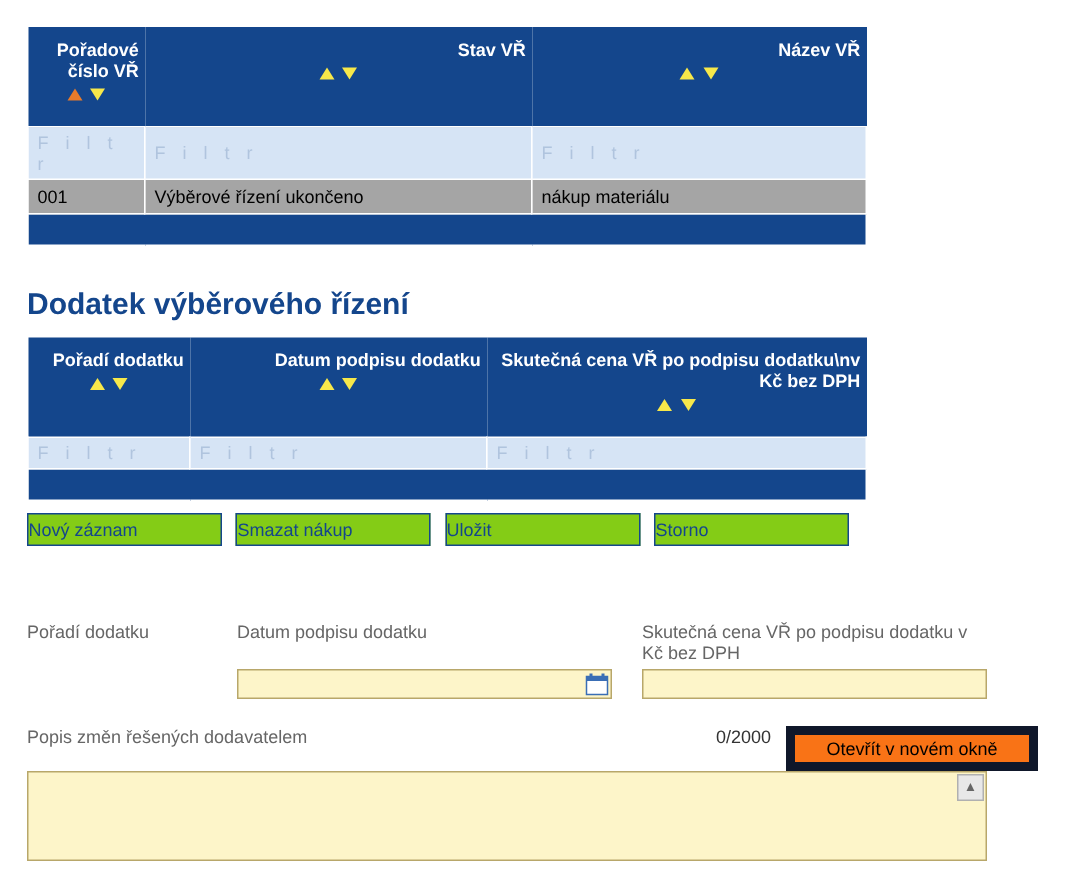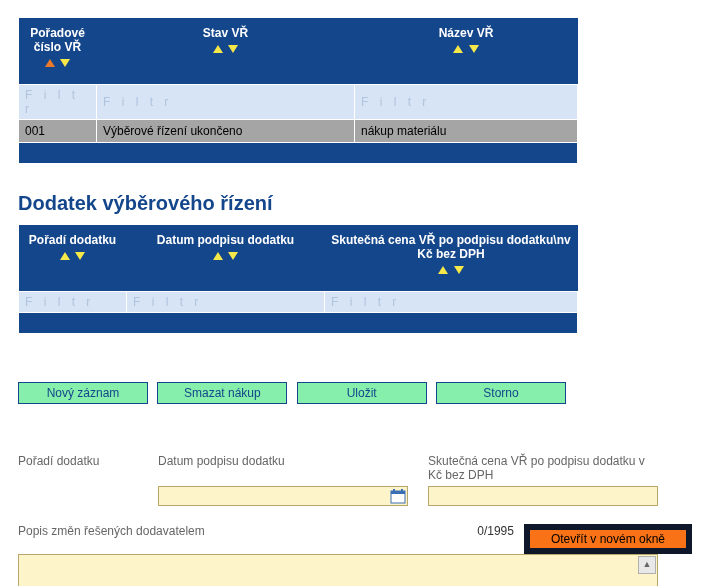--- a/index.html
+++ b/index.html
@@ -13,21 +13,21 @@
     box-sizing: border-box;
   }
   .table {
     width: 560px;
     border-collapse: collapse;
   }
   .table th {
     background: #14468C;
     color: #fff;
     font-weight: bold;
-    text-align: center;
+    text-align: right;
     padding: 8px 4px;
     font-size: 12px;
     vertical-align: top;
   }
   .sort-row {
     text-align: center;
     padding: 2px 0 6px 0;
   }
   .arrow-up {
     display: inline-block;
@@ -74,29 +74,27 @@
     font-weight: bold;
     font-size: 20px;
     margin: 28px 0 10px 0;
   }
   .btn-row {
     margin-top: 8px;
   }
   .btn {
     display: inline-block;
     width: 128px;
-    background: #86efac;
+    background: #84cc16;
     border: 1px solid #14468C;
     color: #14468C;
-    text-align: center;
     padding: 3px 0;
     margin-right: 6px;
     font-size: 12px;
     cursor: pointer;
-    margin-top: 40px;
   }
   .form-area {
     margin-top: 50px;
   }
   .form-line {
     margin-bottom: 16px;
   }
   .label-text {
     color: #666;
     font-size: 12px;
@@ -298,21 +296,21 @@
     </div>
     <div class="field-col" style="width:230px">
       <span class="label-text">Skutečná cena VŘ po podpisu dodatku v Kč bez DPH</span>
       <input class="yellow-input" style="width: 230px;">
     </div>
   </div>
 
   <div class="desc-section">
     <div class="desc-header">
       <span class="label-text">Popis změn řešených dodavatelem</span>
-      <span class="counter">0/1995</span>
+      <span class="counter">0/2000</span>
       <button class="open-btn">Otevřít v novém okně</button>
     </div>
     <div class="textarea-wrap">
       <textarea class="yellow-textarea" style=""></textarea>
       <div class="scroll-btn" style="top:2px">▲</div>
       
     </div>
   </div>
 </div>
 

